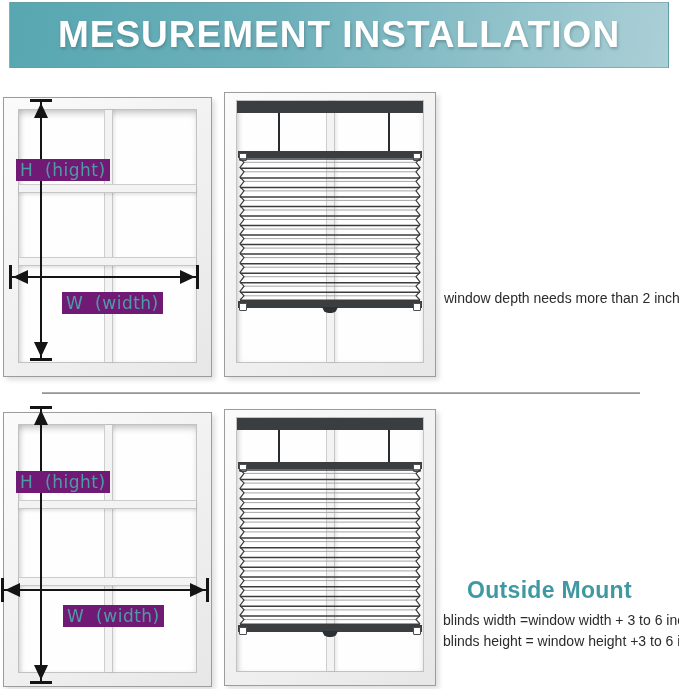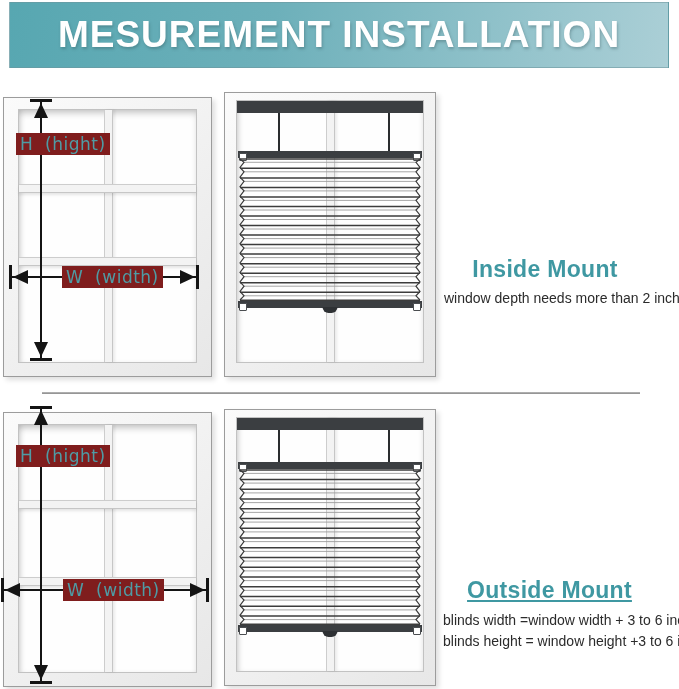--- a/index.html
+++ b/index.html
@@ -51,23 +51,23 @@
   .varrow .head.down{bottom:4px;border-top:15px solid var(--arrow-black,#141414);}
   .harrow{position:absolute;height:26px;z-index:5;}
   .harrow .shaft{position:absolute;top:50%;margin-top:-1px;height:2px;left:3px;right:3px;background:var(--arrow-black,#141414);}
   .harrow .cap{position:absolute;top:1px;height:24px;width:3px;background:var(--arrow-black,#141414);}
   .harrow .cap.l{left:0}.harrow .cap.r{right:0}
   .harrow .head{position:absolute;top:50%;transform:translateY(-50%);width:0;height:0;
                 border-top:7px solid transparent;border-bottom:7px solid transparent;}
   .harrow .head.lft{left:4px;border-right:15px solid var(--arrow-black,#141414);}
   .harrow .head.rgt{right:4px;border-left:15px solid var(--arrow-black,#141414);}
 
-  .mlabel{position:absolute;z-index:6;background:#7f1d1d;padding:1px 4px;white-space:pre;
+  .mlabel{position:absolute;z-index:6;background:#701a75;padding:1px 4px;white-space:pre;
           color:var(--measure-label-teal,#4f9ba4);
-          font-family:"DejaVu Sans",sans-serif;font-size:17px;letter-spacing:.5px;}
+          font-family:"DejaVu Sans",sans-serif;font-size:17px;letter-spacing:.5px;margin-top:26px;}
 
   
   .mount-title{position:absolute;text-align:center;color:var(--accent-teal,#3f98a2);
                font-size:23px;font-weight:bold;letter-spacing:.3px;}
   .mount-lines{position:absolute;color:var(--body-text,#2b2b2b);font-size:14px;line-height:21px;}
   .mount-lines div{white-space:nowrap;}
 
   .divider{position:absolute;left:42px;top:392px;width:598px;height:2px;
            background:linear-gradient(#b9b9b9,#8a8a8a);}
 </style>
@@ -123,21 +123,20 @@
           </svg>
       </div>
       <div class="rail" style="top:200px;">
         <div class="tab l"></div>
         <div class="tab r"></div>
         <div class="handle"></div>
       </div>
     </div>
   </div>
 
-  <div class="mount-title" style="left:445px;top:256px;width:200px;">Inside Mount</div>
   <div class="mount-lines" style="left:444px;top:288px;width:235px;">
     <div>window depth needs more than 2 inches</div>
   </div>
 
   <div class="divider"></div>
 
   <div class="winplain" style="left:3px;top:412px;width:209px;height:275px;">
     <div class="glass">
       <div class="mull-v"></div>
       <div class="mull-h" style="top:75px;"></div>
@@ -180,19 +179,19 @@
           </svg>
       </div>
       <div class="rail" style="top:207px;">
         <div class="tab l"></div>
         <div class="tab r"></div>
         <div class="handle"></div>
       </div>
     </div>
   </div>
 
-  <div class="mount-title" style="left:447px;top:577px;width:205px;text-decoration:underline;">Outside Mount</div>
+  <div class="mount-title" style="left:447px;top:577px;width:205px;">Outside Mount</div>
   <div class="mount-lines" style="left:443px;top:610px;width:236px;">
     <div>blinds width =window width + 3 to 6 inches</div>
     <div>blinds height = window height +3 to 6 inches</div>
   </div>
 
 </div>
 
 </body></html>

